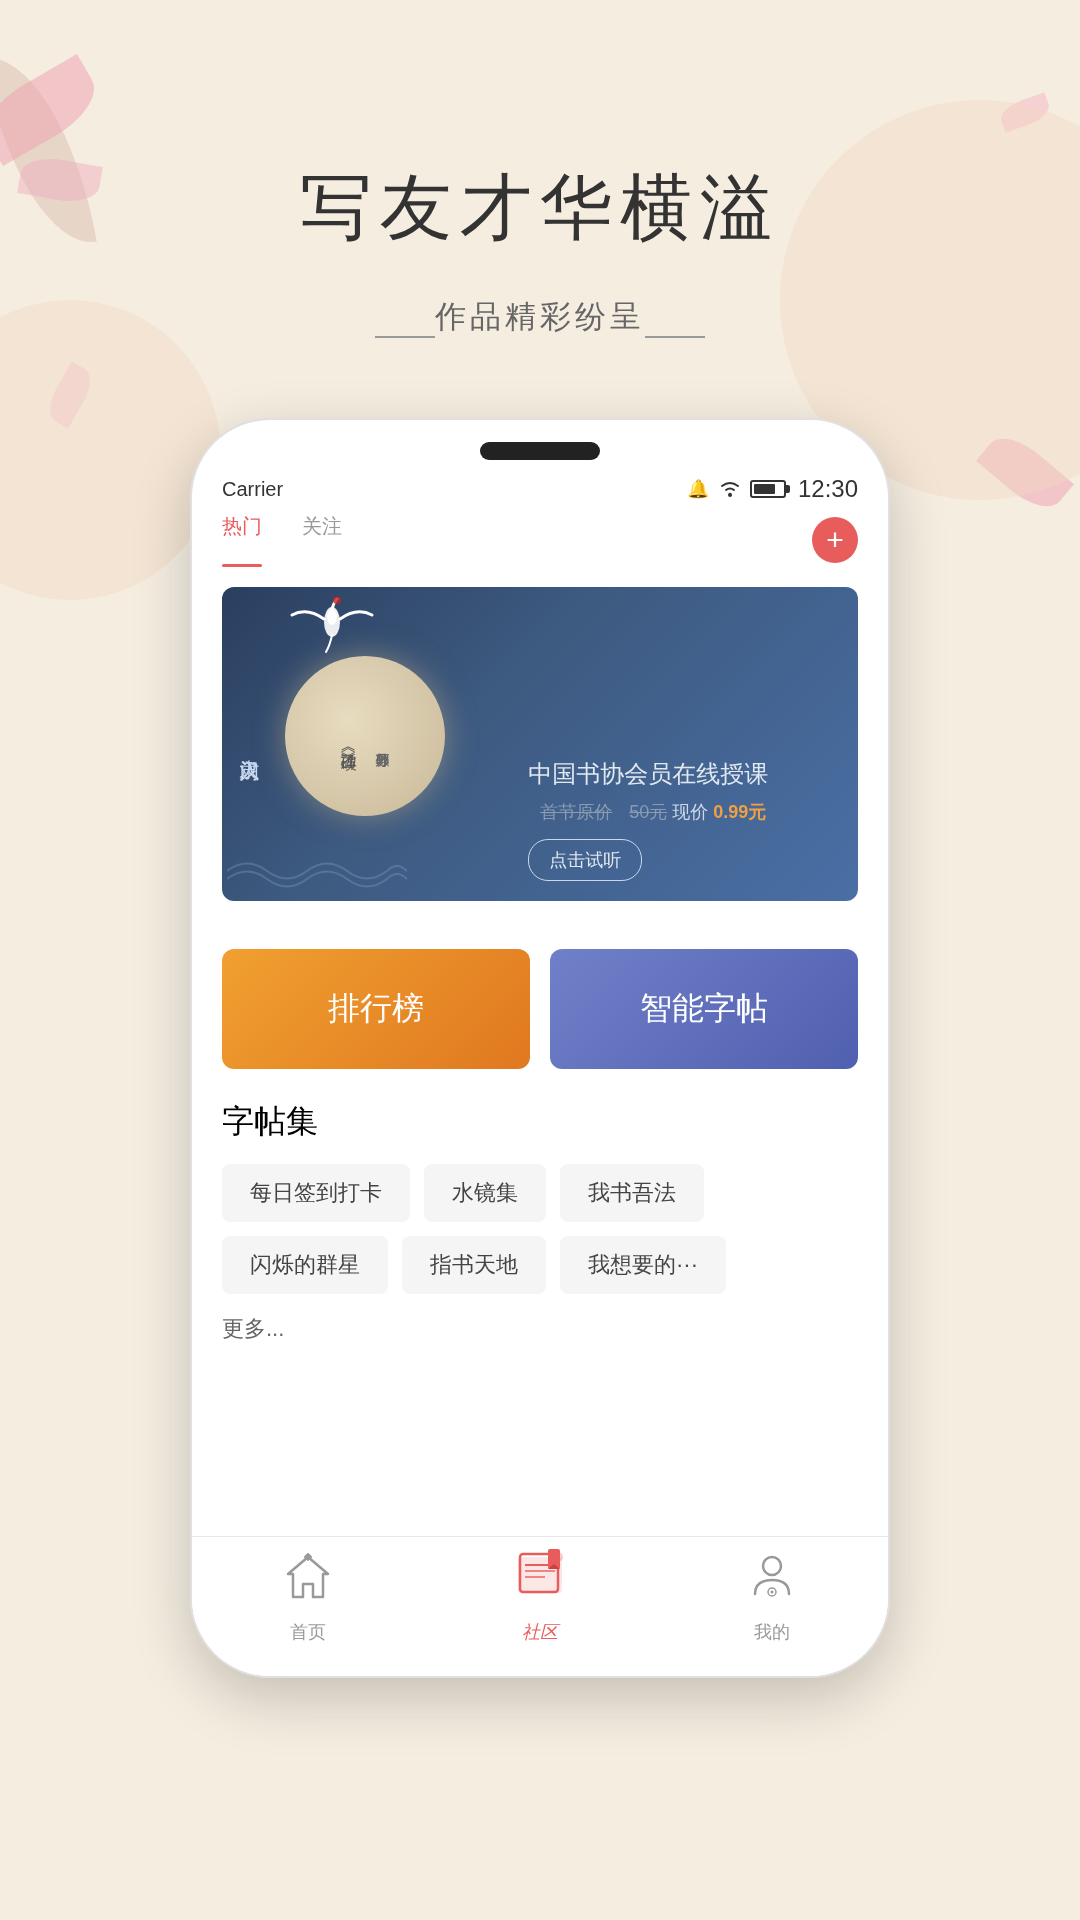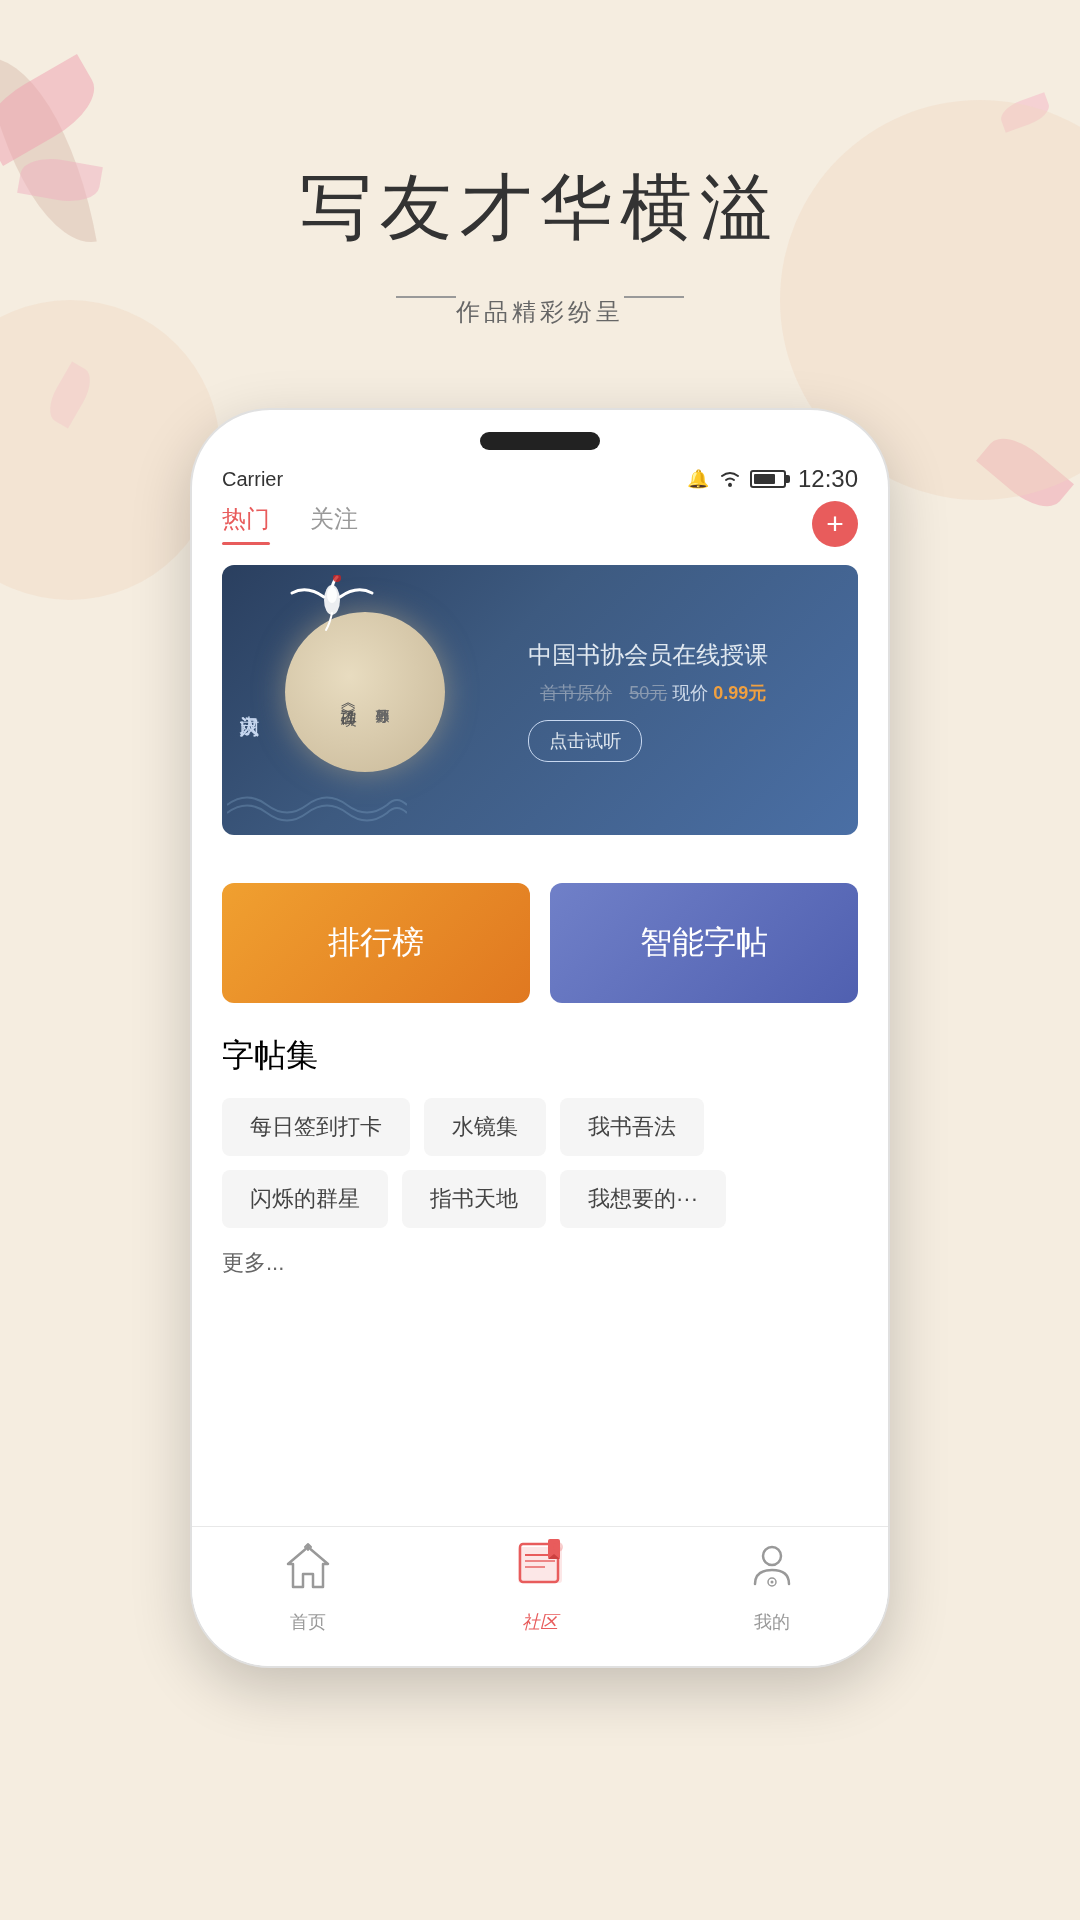--- a/index.html
+++ b/index.html
@@ -90,23 +90,23 @@
     .hero-title {
       font-size: 72px;
       font-weight: 400;
       color: #333;
       letter-spacing: 8px;
       margin-bottom: 40px;
     }
 
     .hero-subtitle {
       display: flex;
-      align-items: flex-start;
+      align-items: flex-end;
       justify-content: center;
-      font-size: 24px;
+      font-size: 31px;
       color: #666;
       letter-spacing: 4px;
     }
 
     .hero-subtitle .dash {
       display: inline-block;
       width: 60px;
       height: 2px;
       background: #999;
       vertical-align: middle;
@@ -199,24 +199,24 @@
 
     
     .tab-bar {
       display: flex;
       align-items: center;
       margin-bottom: 20px;
       position: relative;
     }
 
     .tab-item {
-      font-size: 24px;
+      font-size: 20px;
       color: #999;
       margin-right: 40px;
-      padding-bottom: 10px;
+      padding-bottom: 27px;
       cursor: pointer;
       font-family: Liberation Mono, monospace;
     }
 
     .tab-item.active {
       color: #e85c5c;
       position: relative;
     }
 
     .tab-item.active::after {
@@ -241,28 +241,28 @@
       align-items: center;
       justify-content: center;
       color: white;
       font-size: 30px;
       cursor: pointer;
     }
 
     
     .banner {
       width: 100%;
-      height: 270px;
+      height: 314px;
       background: linear-gradient(135deg, #2a3f5f 0%, #3d5a80 40%, #4a6fa5 100%);
       border-radius: 12px;
       margin-bottom: 24px;
       overflow: hidden;
       position: relative;
       display: flex;
-      align-items: center;
+      align-items: flex-end;
     }
 
     .banner-left {
       width: 45%;
       height: 100%;
       position: relative;
       display: flex;
       align-items: center;
       justify-content: center;
     }

